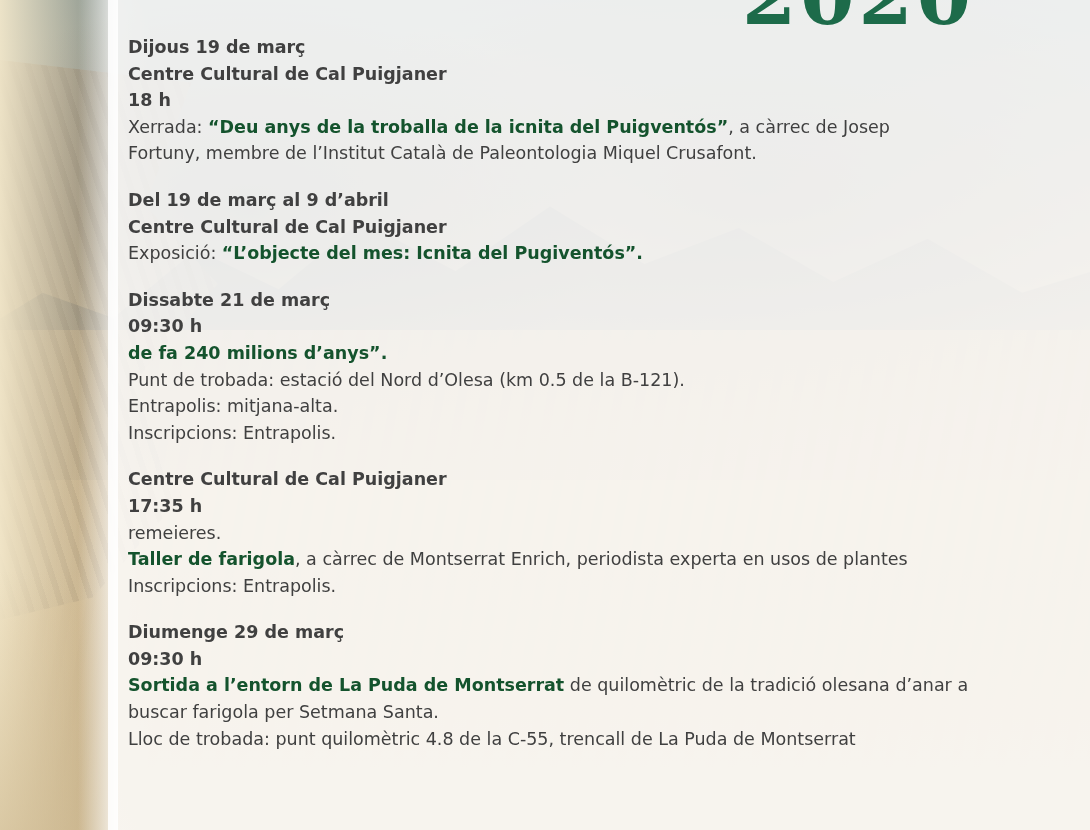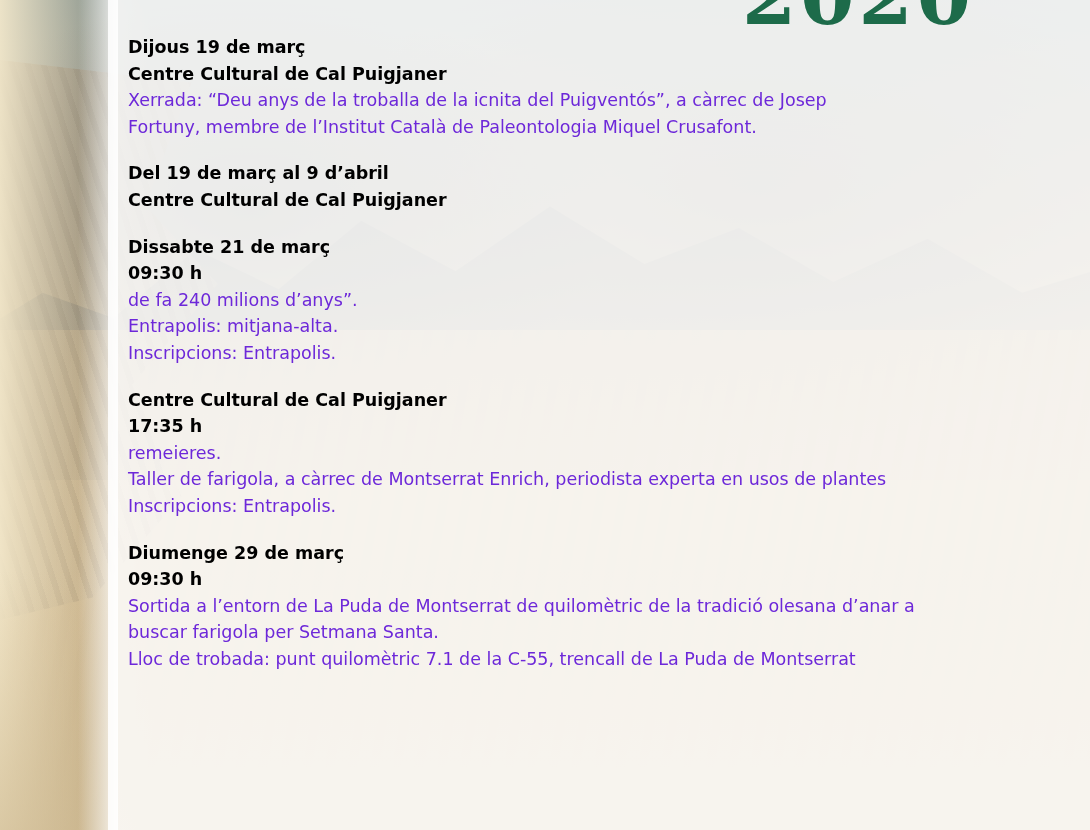--- a/index.html
+++ b/index.html
@@ -122,29 +122,29 @@
     top: 34px;
     width: 900px;
     color: #3b3b3b;
     font-size: 17.5px;
     line-height: 1.52;
   }
   .block { margin-bottom: 20px; }
   .block:last-child { margin-bottom: 0; }
 
   .hl {
-    color: #000000;
+    color: #404040;
     font-weight: bold;
   }
   .line { white-space: normal; }
   .line b, .b {
-    color: #6d28d9;
-    font-weight: normal;
-  }
-  .plain { color: #6d28d9; }
+    color: #14532d;
+    font-weight: bold;
+  }
+  .plain { color: #404040; }
   .clipped {
     
     overflow: hidden;
   }
 </style>
 </head>
 <body>
 
 <div id="poster">
 
@@ -159,38 +159,45 @@
   <div class="panel-soft-left"></div>
   <div class="panel"></div>
 
   <div class="year-title">2020</div>
 
   <div class="content">
 
     <div class="block">
       <div class="hl">Dijous 19 de març</div>
       <div class="hl">Centre Cultural de Cal Puigjaner</div>
+      <div class="hl">18 h</div>
       <div class="line">
         <span class="plain">Xerrada: </span><span class="b">“Deu anys de la troballa de la icnita del Puigventós”</span><span class="plain">, a càrrec de Josep</span>
       </div>
       <div class="line">
         <span class="plain">Fortuny, membre de l’Institut Català de Paleontologia Miquel Crusafont.</span>
       </div>
     </div>
 
     <div class="block">
       <div class="hl">Del 19 de març al 9 d’abril</div>
       <div class="hl">Centre Cultural de Cal Puigjaner</div>
+      <div class="line">
+        <span class="plain">Exposició: </span><span class="b">“L’objecte del mes: Icnita del Pugiventós”.</span>
+      </div>
     </div>
 
     <div class="block">
       <div class="hl">Dissabte 21 de març</div>
       <div class="hl">09:30 h</div>
       <div class="line">
         <span class="b">de fa 240 milions d’anys”</span><span class="b">.</span>
+      </div>
+      <div class="line">
+        <span class="plain">Punt de trobada: estació del Nord d’Olesa (km 0.5 de la B-121).</span>
       </div>
       <div class="line">
         <span class="plain">Entrapolis: mitjana-alta.</span>
       </div>
       <div class="line">
         <span class="plain">Inscripcions: Entrapolis.</span>
       </div>
     </div>
 
     <div class="block">
@@ -210,18 +217,18 @@
     <div class="block clipped">
       <div class="hl">Diumenge 29 de març</div>
       <div class="hl">09:30 h</div>
       <div class="line">
         <span class="b">Sortida a l’entorn de La Puda de Montserrat</span><span class="plain"> de quilomètric de la tradició olesana d’anar a</span>
       </div>
       <div class="line">
         <span class="plain">buscar farigola per Setmana Santa.</span>
       </div>
       <div class="line">
-        <span class="plain">Lloc de trobada: punt quilomètric 7.1 de la C-55, trencall de La Puda de Montserrat</span>
+        <span class="plain">Lloc de trobada: punt quilomètric 4.8 de la C-55, trencall de La Puda de Montserrat</span>
       </div>
     </div>
 
   </div>
 </div>
 
 </body></html>

